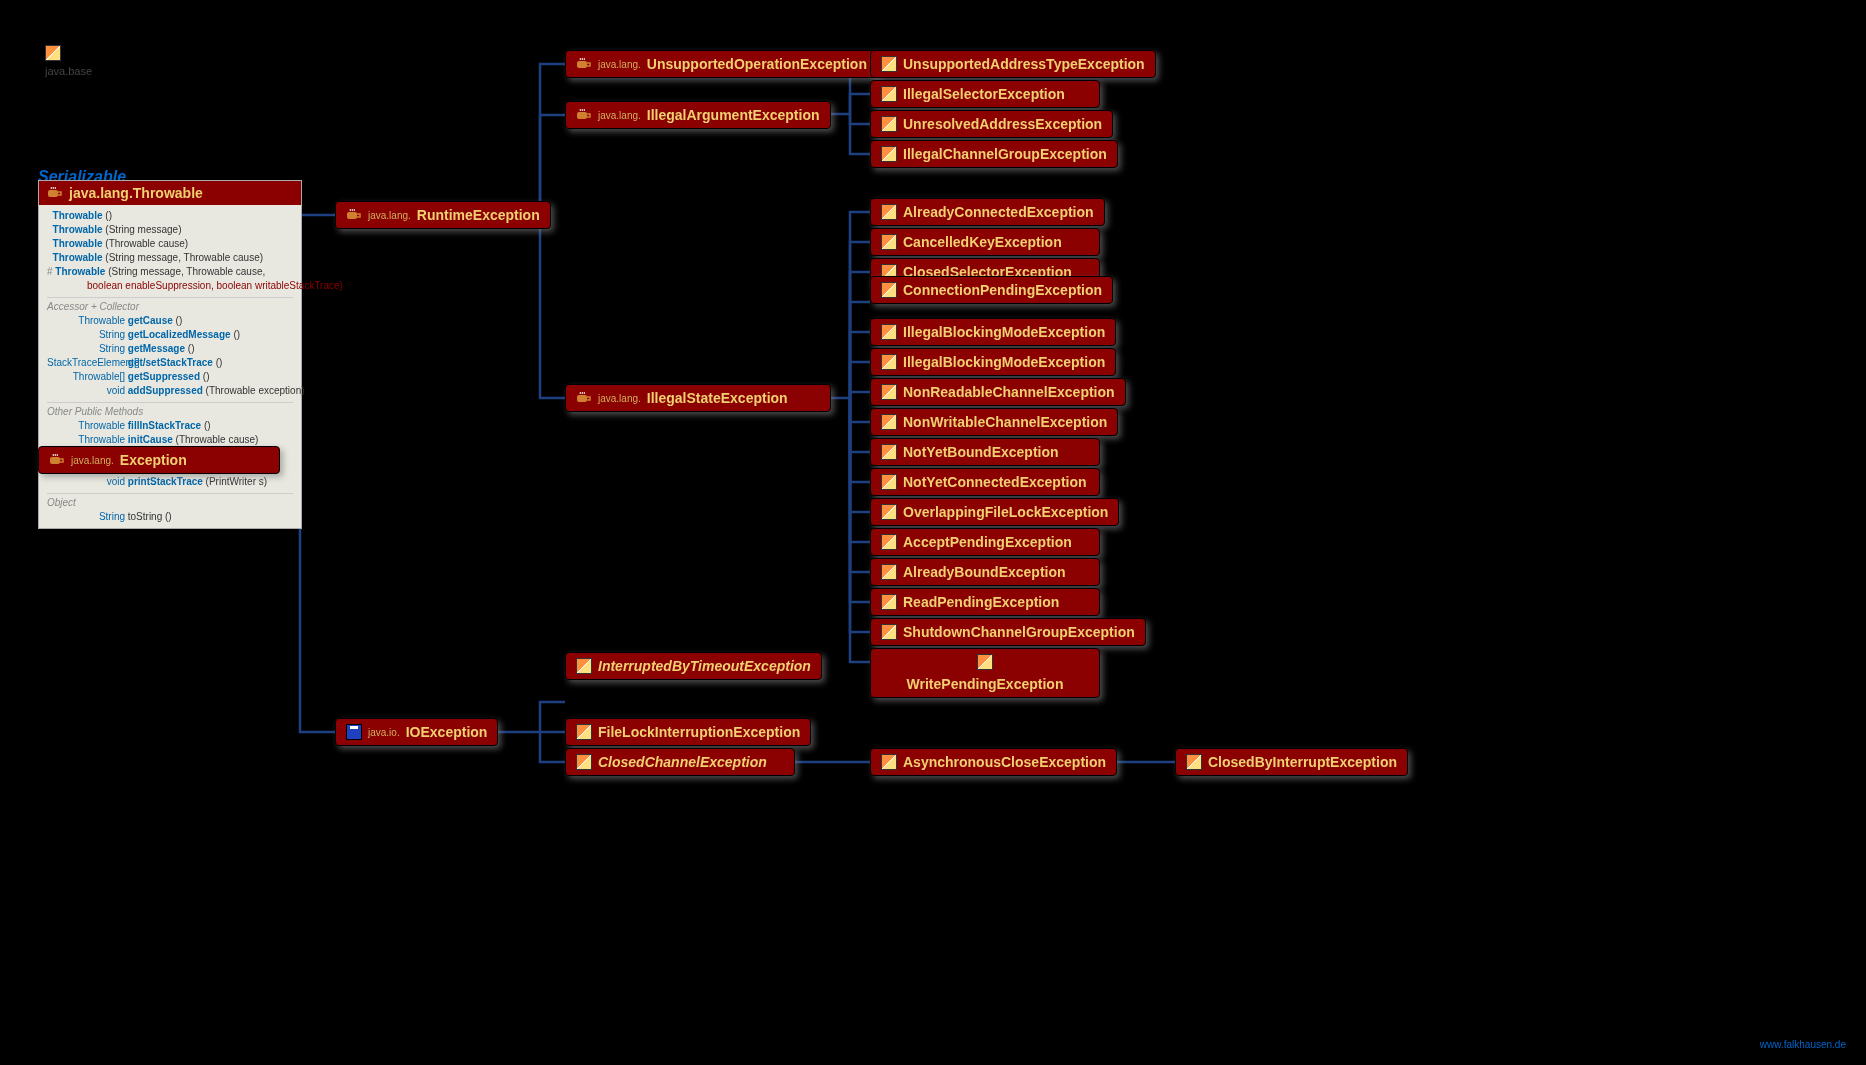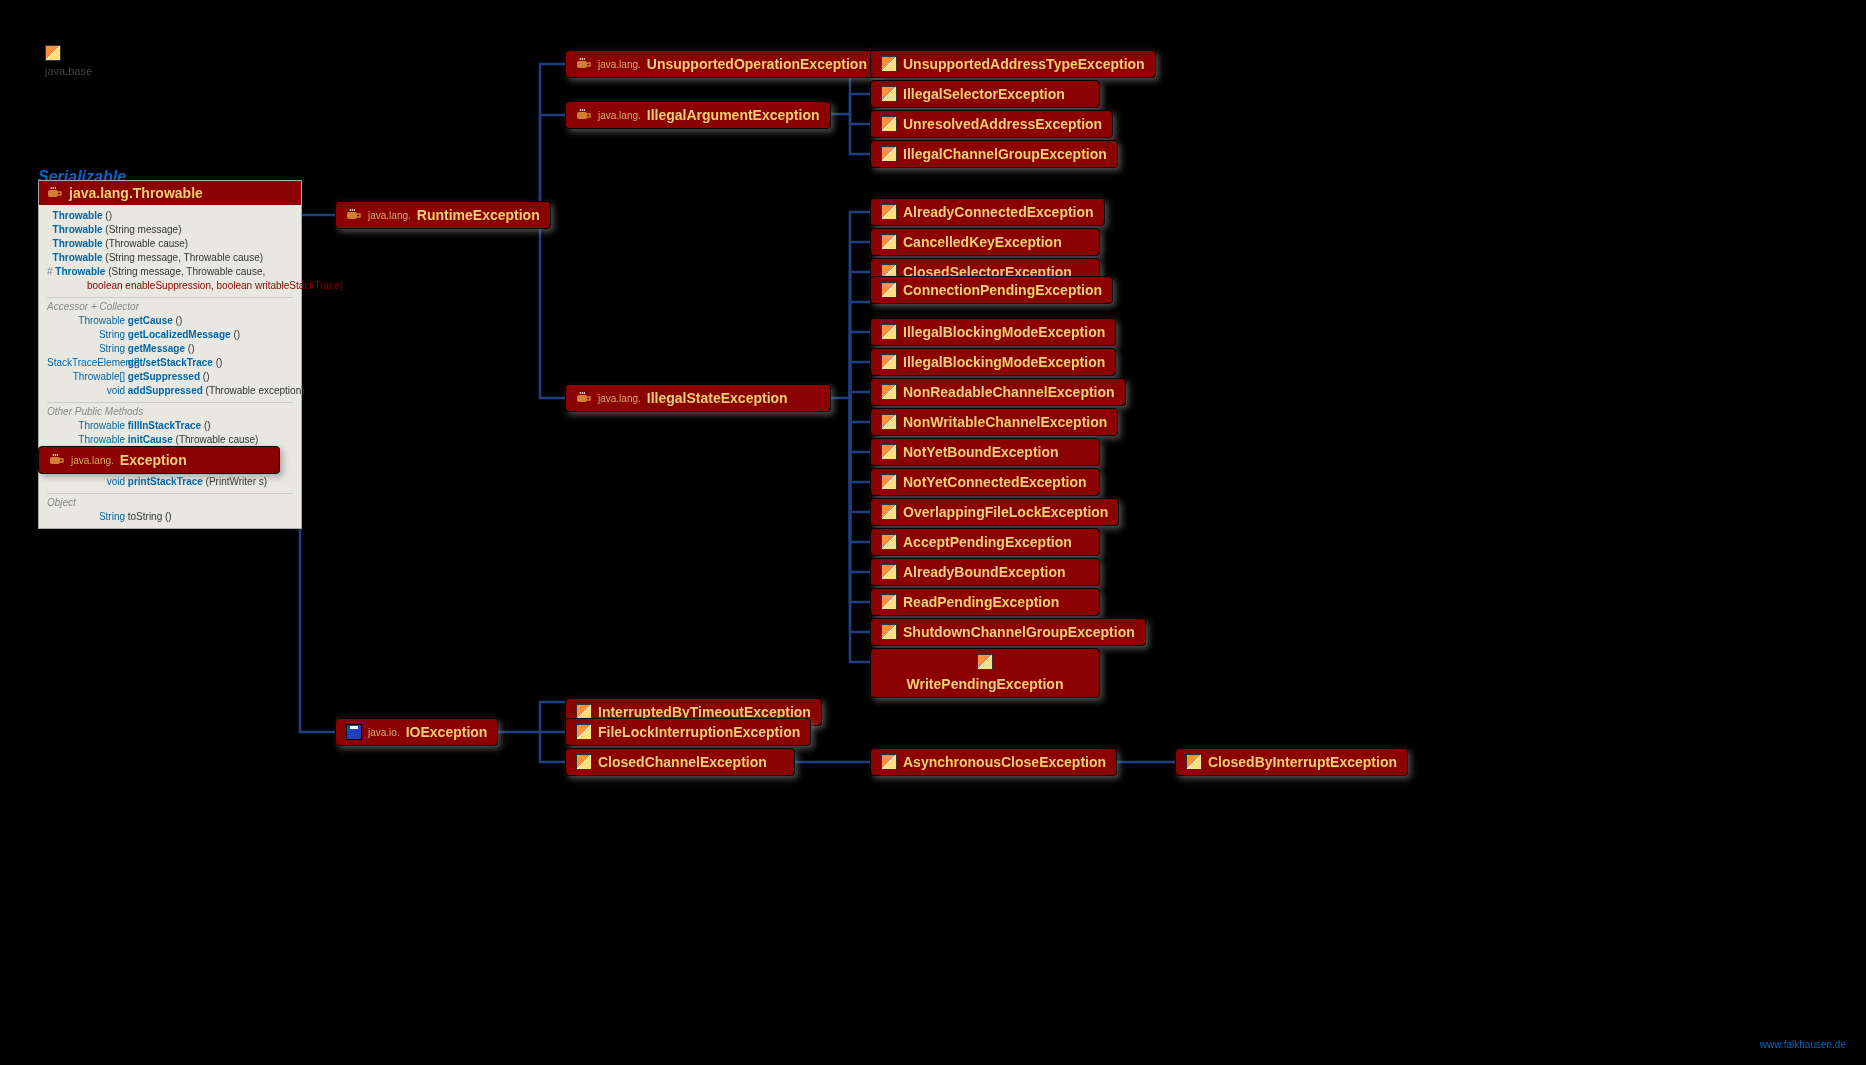--- a/index.html
+++ b/index.html
@@ -348,29 +348,29 @@
       <span>ReadPendingException</span>
     </div>
     <div class="node" style="left: 870px; top: 618px; min-width: 230px;">
       <span class="icon-nio"></span>
       <span>ShutdownChannelGroupException</span>
     </div>
     <div class="node" style="left: 870px; top: 648px; min-width: 230px; flex-direction: column;">
       <span class="icon-nio"></span>
       <span>WritePendingException</span>
     </div>
-    <div class="node" style="left: 565px; top: 698px; min-width: 230px;">
+    <div class="node" style="left: 565px; top: 652px; min-width: 230px; font-style: italic;">
       <span class="icon-nio"></span>
       <span>InterruptedByTimeoutException</span>
     </div>
     <div class="node" style="left: 565px; top: 718px; min-width: 230px;">
       <span class="icon-nio"></span>
       <span>FileLockInterruptionException</span>
     </div>
-    <div class="node" style="left: 565px; top: 748px; min-width: 230px;">
+    <div class="node" style="left: 565px; top: 748px; min-width: 230px; font-style: italic;">
       <span class="icon-nio"></span>
       <span>ClosedChannelException</span>
     </div>
     <div class="node" style="left: 870px; top: 748px; min-width: 230px;">
       <span class="icon-nio"></span>
       <span>AsynchronousCloseException</span>
     </div>
     <div class="node" style="left: 1175px; top: 748px; min-width: 230px;">
       <span class="icon-nio"></span>
       <span>ClosedByInterruptException</span>

